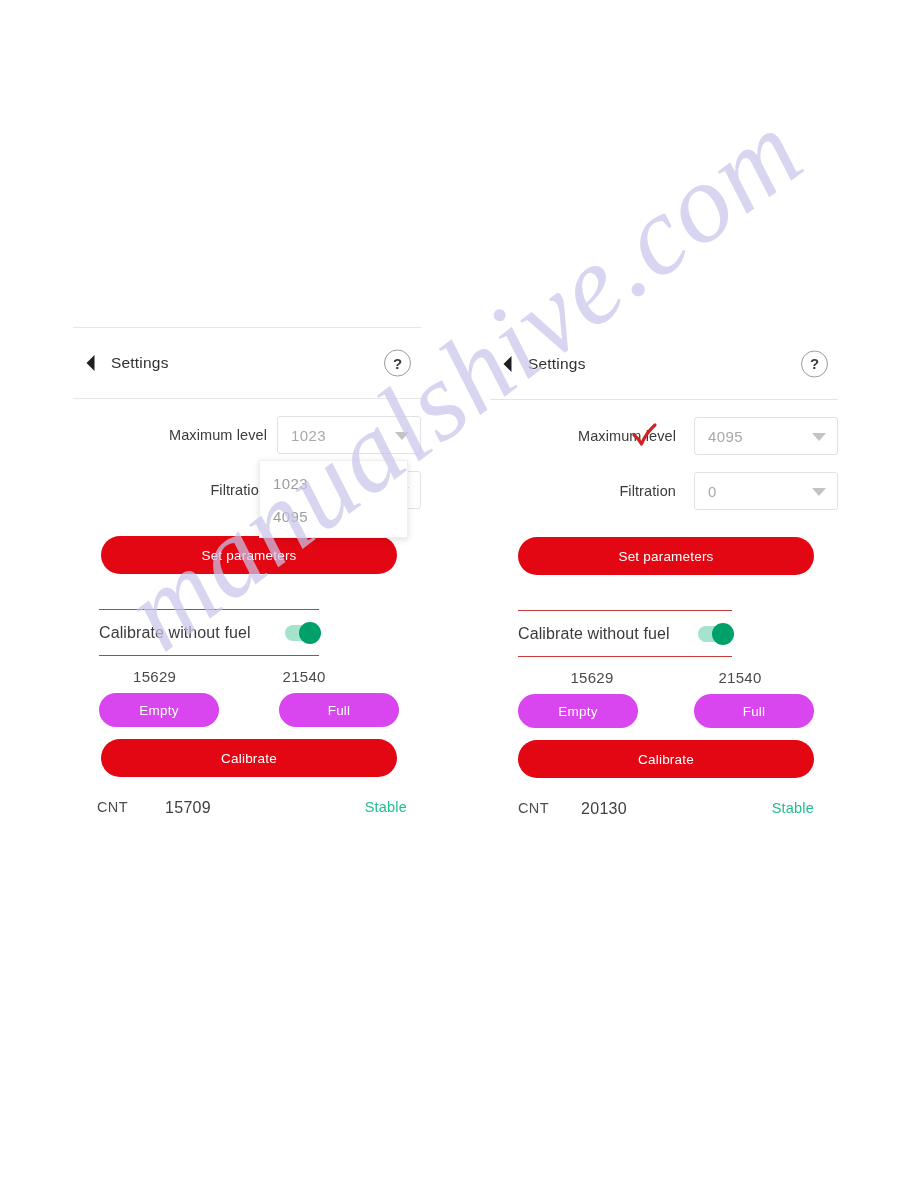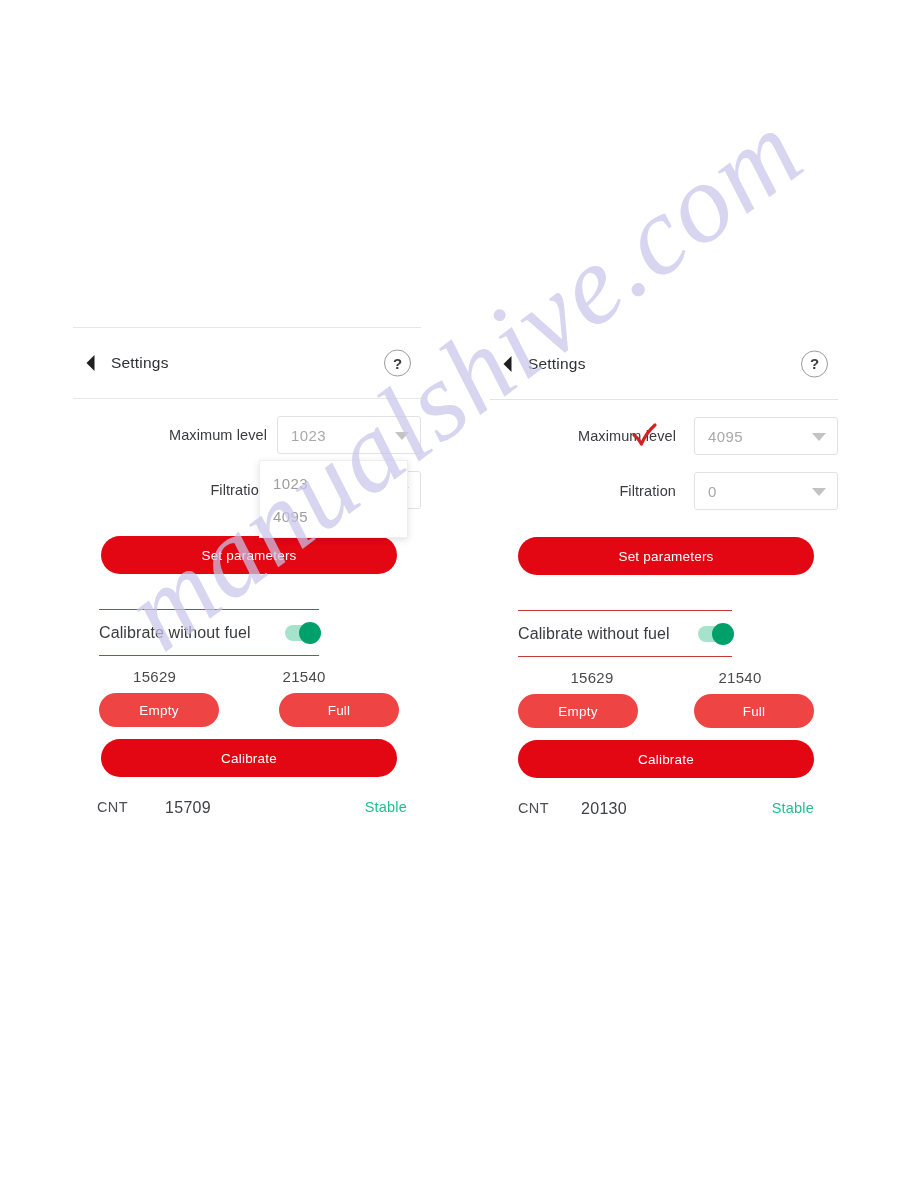--- a/index.html
+++ b/index.html
@@ -259,21 +259,21 @@
   .ef-row {
     display: flex;
     margin-top: 8px;
   }
   .panel-left .ef-row  { margin-left: 26px; width: 300px; }
   .panel-right .ef-row { margin-left: 28px; width: 296px; }
   .btn-gray {
     width: 120px;
     height: 34px;
     border-radius: 17px;
-    background: #ef4444;
+    background: #d946ef;
     color: #ffffff;
     font-size: 13.5px;
     display: flex;
     align-items: center;
     justify-content: center;
     letter-spacing: 0.2px;
     box-sizing: border-box;
   }
   .ef-spacer { flex: 1 1 auto; }
 

